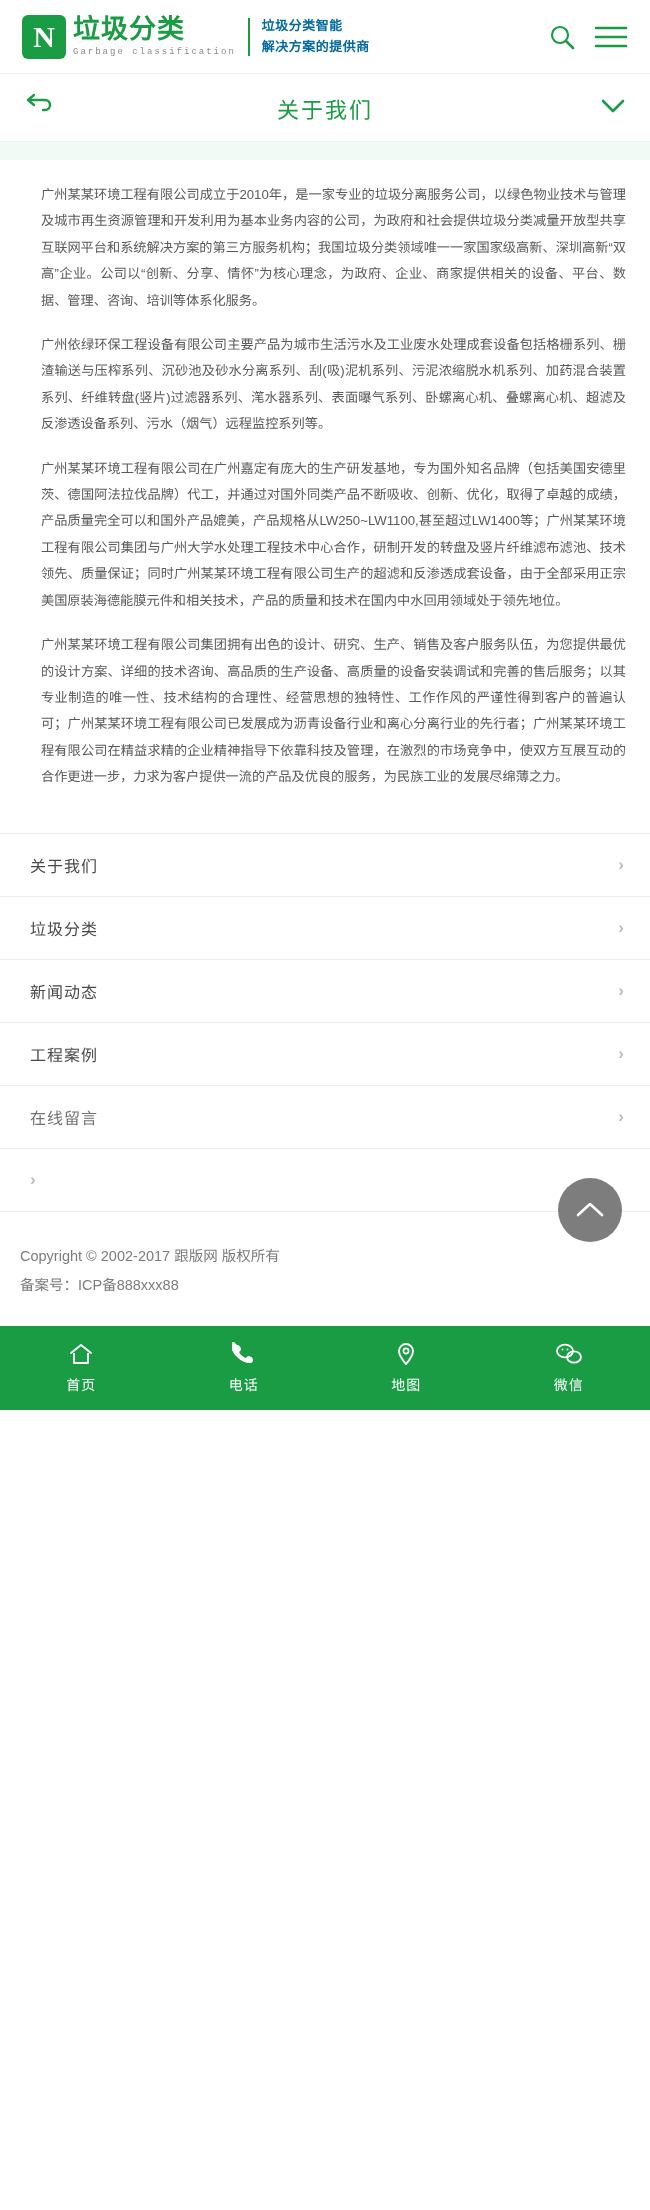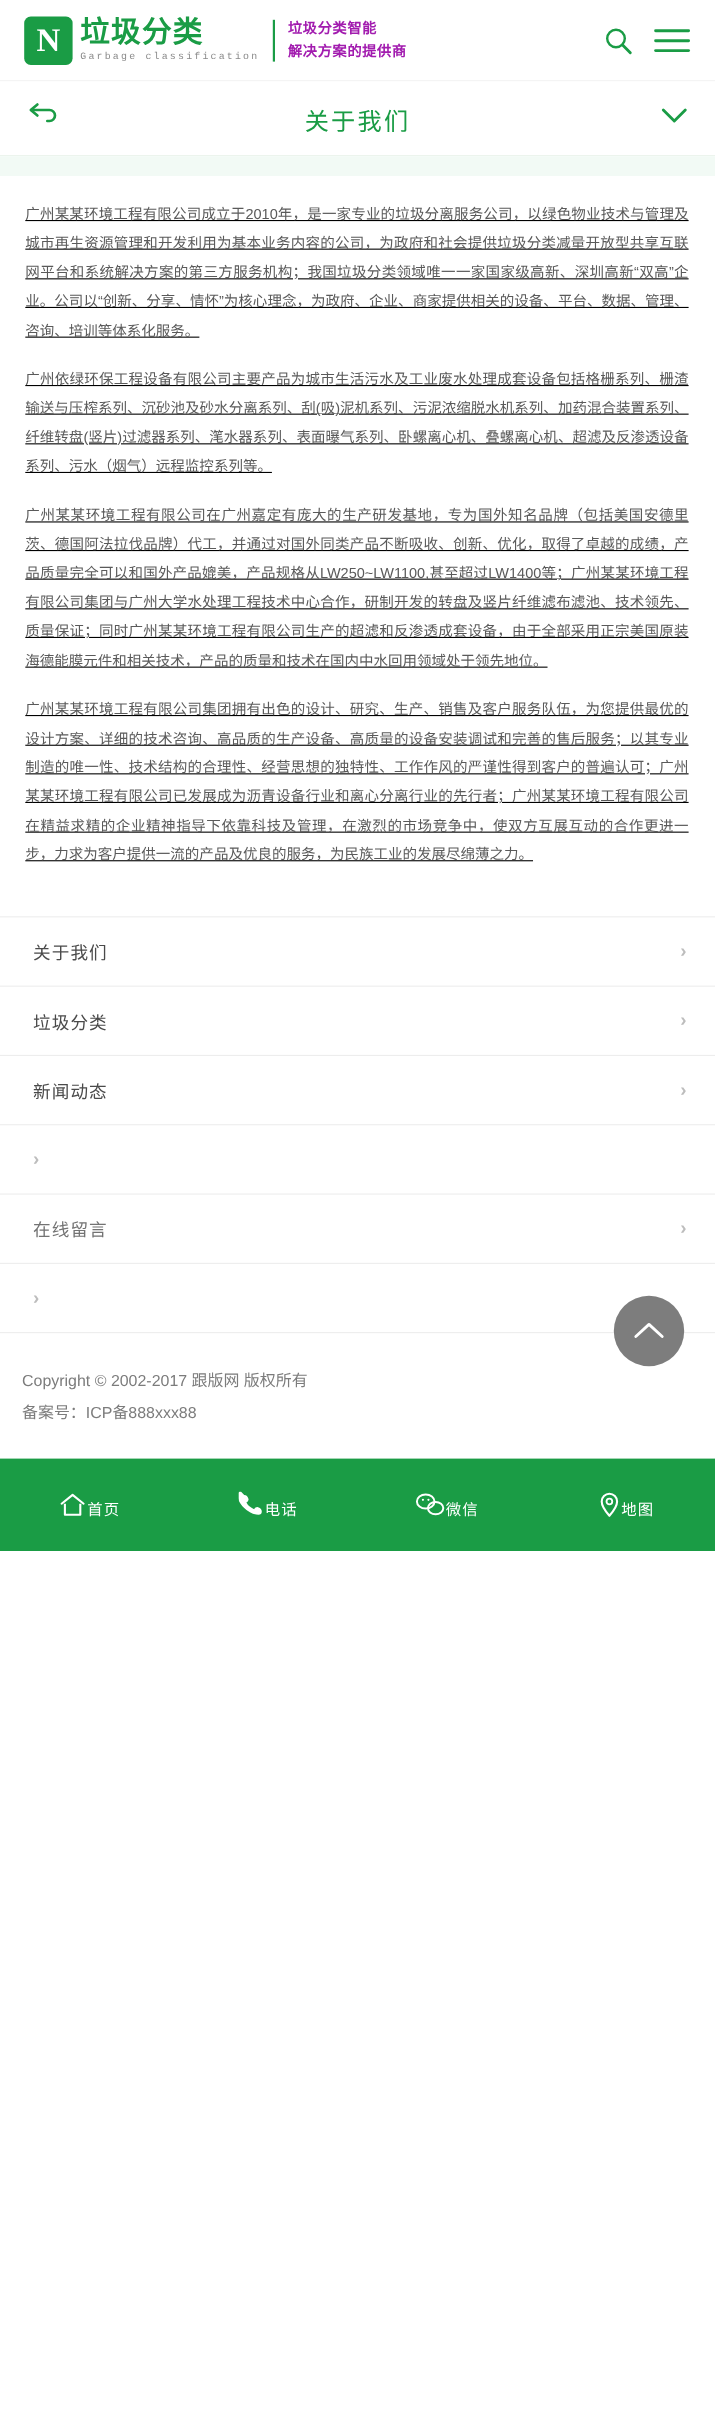--- a/index.html
+++ b/index.html
@@ -35,21 +35,21 @@
   }
   .logo-sub {
     margin-top: 5px;
     font-size: 9px; color: #8a8a8a; letter-spacing: 2px;
     font-family: Liberation Mono, monospace;
   }
   .logo-divider {
     width: 2px; height: 38px; background: #1a9c45; margin: 0 12px;
   }
   .slogan {
-    font-size: 13px; color: #a21caf; font-weight: bold;
+    font-size: 13px; color: #0369a1; font-weight: bold;
     line-height: 1.55; letter-spacing: .5px;
   }
   .header-spacer { flex: 1; }
   .hdr-icon { margin-left: 18px; cursor: pointer; }
   .search-ic svg, .menu-ic svg { display: block; }
 
   
   .titlebar {
     height: 68px;
     background: #ffffff;
@@ -60,21 +60,21 @@
   .back-arrow { width: 46px; color: #1a9c45; font-size: 26px; }
   .titlebar-title {
     flex: 1; text-align: center;
     font-size: 22px; color: #1a9c45; letter-spacing: 2px;
   }
   .chev-down { width: 46px; text-align: right; color: #1a9c45; }
 
   .title-underline { height: 18px; background: #f2faf5; }
 
   
-  .article { padding: 22px 24px 10px 23px; text-decoration: underline; }
+  .article { padding: 22px 24px 10px 41px; }
   .article p {
     font-size: 13.2px;
     color: #5a5a5a;
     line-height: 2.0;
     text-align: justify;
     margin-bottom: 18px;
     text-indent: 0;
   }
 
   
@@ -115,21 +115,21 @@
 
   
   .bottombar {
     height: 84px;
     background: #1a9c45;
     display: flex;
     align-items: center;
   }
   .bb-item {
     flex: 1;
-    display: flex; flex-direction: row;
+    display: flex; flex-direction: column;
     align-items: center; justify-content: center;
     color: #ffffff;
     cursor: pointer;
   }
   .bb-item .bb-label { font-size: 14px; margin-top: 7px; letter-spacing: 1px; }
   .bb-ic { height: 26px; display: flex; align-items: center; }
 </style>
 </head>
 <body>
 
@@ -192,20 +192,21 @@
   </div>
   <div class="navrow">
     <span class="label">垃圾分类</span>
     <span class="arrow">›</span>
   </div>
   <div class="navrow">
     <span class="label">新闻动态</span>
     <span class="arrow">›</span>
   </div>
   <div class="navrow">
+    <span class="label">工程案例</span>
     <span class="arrow">›</span>
   </div>
   <div class="navrow active">
     <span class="label">在线留言</span>
     <span class="arrow">›</span>
   </div>
   <div class="navrow">
     <span class="arrow">›</span>
   </div>
 </div>
@@ -231,34 +232,34 @@
     </span>
     <span class="bb-label">首页</span>
   </div>
   <div class="bb-item">
     <span class="bb-ic">
       <svg width="24" height="24" viewBox="0 0 24 24">
         <path d="M5 3 q3 0 4 4 q0 2 -2 3 q2 4 7 6 q1 -2 3 -2 q4 1 4 4 q0 3 -3 3 q-7 0 -13 -6 q-6 -6 -6 -12 q0 -3 3 -3 z" fill="#fff"></path>
       </svg>
     </span>
     <span class="bb-label">电话</span>
+  </div>
+  <div class="bb-item">
+    <span class="bb-ic">
+      <svg width="22" height="24" viewBox="0 0 22 24">
+        <path d="M11 2 a7 7 0 0 1 7 7 c0 5 -7 13 -7 13 s-7 -8 -7 -13 a7 7 0 0 1 7 -7 z" fill="none" stroke="#fff" stroke-width="1.9" stroke-linejoin="round"></path>
+        <circle cx="11" cy="9" r="2.6" fill="none" stroke="#fff" stroke-width="1.7"></circle>
+      </svg>
+    </span>
+    <span class="bb-label">地图</span>
   </div>
   <div class="bb-item">
     <span class="bb-ic">
       <svg width="28" height="24" viewBox="0 0 28 24">
         <ellipse cx="10" cy="9" rx="8" ry="6.4" fill="none" stroke="#fff" stroke-width="1.8"></ellipse>
         <ellipse cx="19" cy="15" rx="7" ry="5.6" fill="none" stroke="#fff" stroke-width="1.8"></ellipse>
         <circle cx="7.5" cy="7.5" r="1" fill="#fff"></circle>
         <circle cx="12.5" cy="7.5" r="1" fill="#fff"></circle>
       </svg>
     </span>
     <span class="bb-label">微信</span>
   </div>
-  <div class="bb-item">
-    <span class="bb-ic">
-      <svg width="22" height="24" viewBox="0 0 22 24">
-        <path d="M11 2 a7 7 0 0 1 7 7 c0 5 -7 13 -7 13 s-7 -8 -7 -13 a7 7 0 0 1 7 -7 z" fill="none" stroke="#fff" stroke-width="1.9" stroke-linejoin="round"></path>
-        <circle cx="11" cy="9" r="2.6" fill="none" stroke="#fff" stroke-width="1.7"></circle>
-      </svg>
-    </span>
-    <span class="bb-label">地图</span>
-  </div>
 </div>
 
 </body></html>

